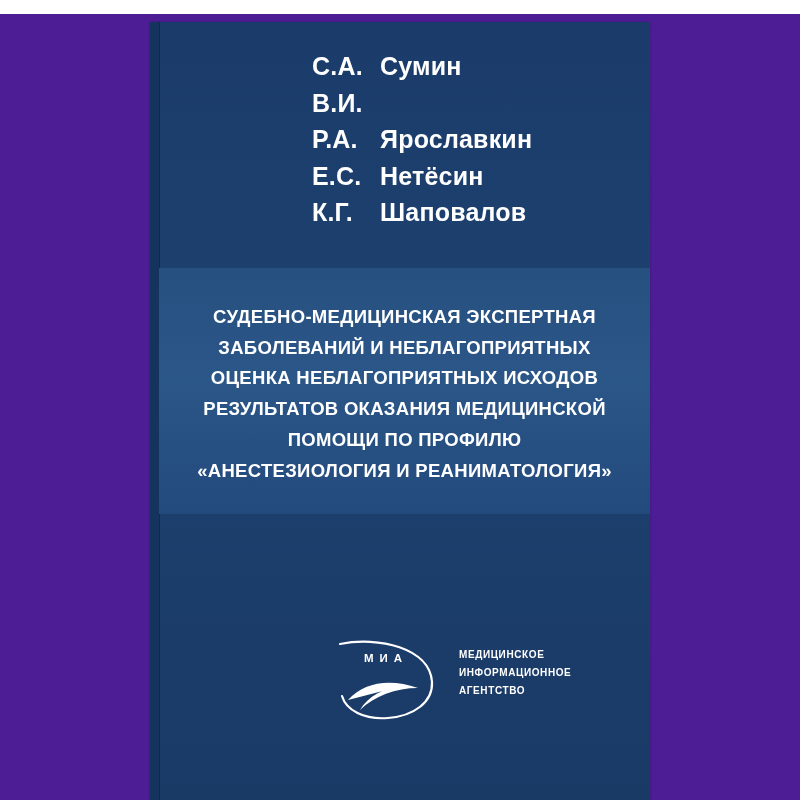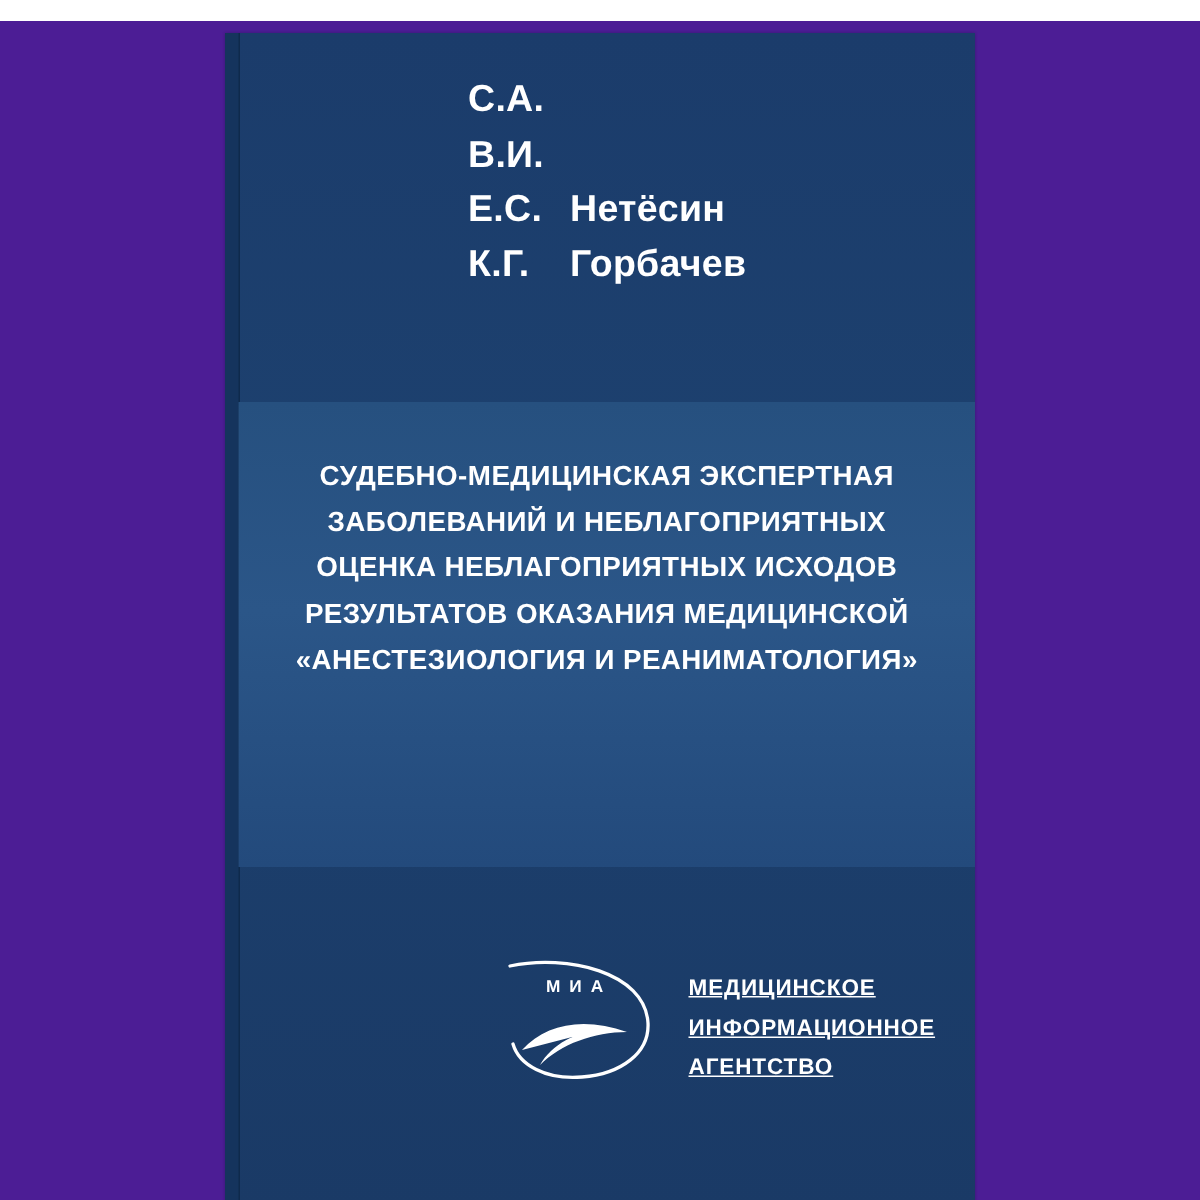--- a/index.html
+++ b/index.html
@@ -74,21 +74,21 @@
   .author-surname {
     flex: 1 1 auto;
   }
 
   
   #title-panel {
     position: absolute;
     left: 9px;
     top: 246px;
     width: 491px;
-    height: 310px;
+    height: 246px;
     background: #234a7d;
     background: linear-gradient(180deg, #26507f 0%, #2b5688 45%, #234a7c 100%);
     padding-left: 24px;
   }
   #title-inner {
     position: absolute;
     left: 26px;
     top: 34px;
     width: 439px;
     text-align: center;
@@ -138,60 +138,65 @@
   }
 
   #pub-text {
     position: absolute;
     left: 300px;
     top: 30px;
     width: 200px;
   }
   .pub-line {
     color: #ffffff;
-    font-size: 15px;
+    font-size: 10px;
     font-weight: bold;
     letter-spacing: 0.6px;
     line-height: 1.78;
     text-transform: uppercase;
-    text-decoration: underline;
   }
 </style>
 </head>
 <body>
 
 <div id="page">
 
   <div id="cover">
 
     <div id="spine"></div>
 
     <div id="authors">
       <div class="author-row">
         <span class="author-initials">С.А.</span>
+        <span class="author-surname">Сумин</span>
       </div>
       <div class="author-row">
         <span class="author-initials">В.И.</span>
+      </div>
+      <div class="author-row">
+        <span class="author-initials">Р.А.</span>
+        <span class="author-surname">Ярославкин</span>
       </div>
       <div class="author-row">
         <span class="author-initials">Е.С.</span>
         <span class="author-surname">Нетёсин</span>
       </div>
       <div class="author-row">
         <span class="author-initials">К.Г.</span>
-        <span class="author-surname">Горбачев</span>
+        <span class="author-surname">Шаповалов</span>
       </div>
     </div>
 
     <div id="title-panel">
       <div id="title-inner">
         <div class="title-line">СУДЕБНО-МЕДИЦИНСКАЯ ЭКСПЕРТНАЯ</div>
         <div class="title-line">ЗАБОЛЕВАНИЙ И НЕБЛАГОПРИЯТНЫХ</div>
         <div class="title-line">ОЦЕНКА НЕБЛАГОПРИЯТНЫХ ИСХОДОВ</div>
         <div class="title-line">РЕЗУЛЬТАТОВ ОКАЗАНИЯ МЕДИЦИНСКОЙ</div>
+        <div class="title-line">ПОМОЩИ ПО ПРОФИЛЮ</div>
         <div class="title-line">«АНЕСТЕЗИОЛОГИЯ И РЕАНИМАТОЛОГИЯ»</div>
       </div>
     </div>
 
     <div id="publisher">
 
       <div id="logo">
         <svg class="mia-swoosh" viewBox="0 0 104 86" xmlns="http://www.w3.org/2000/svg">
           <path d="M6 6 C 44 -2, 96 10, 98 44 C 99 64, 80 78, 54 80 C 30 82, 12 72, 8 58" fill="none" stroke="#ffffff" stroke-width="2.2" stroke-linecap="round"></path>
           <path d="M14 62 C 30 44, 56 40, 84 50 C 62 50, 40 58, 26 72 C 34 58, 50 50, 68 48" fill="#ffffff" stroke="none"></path>

